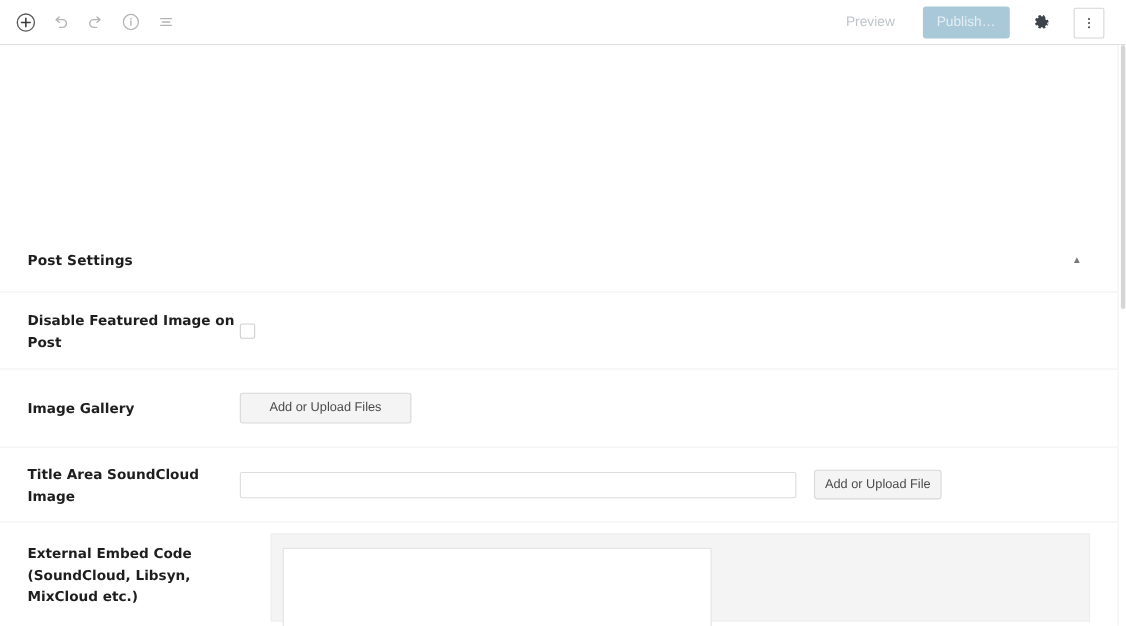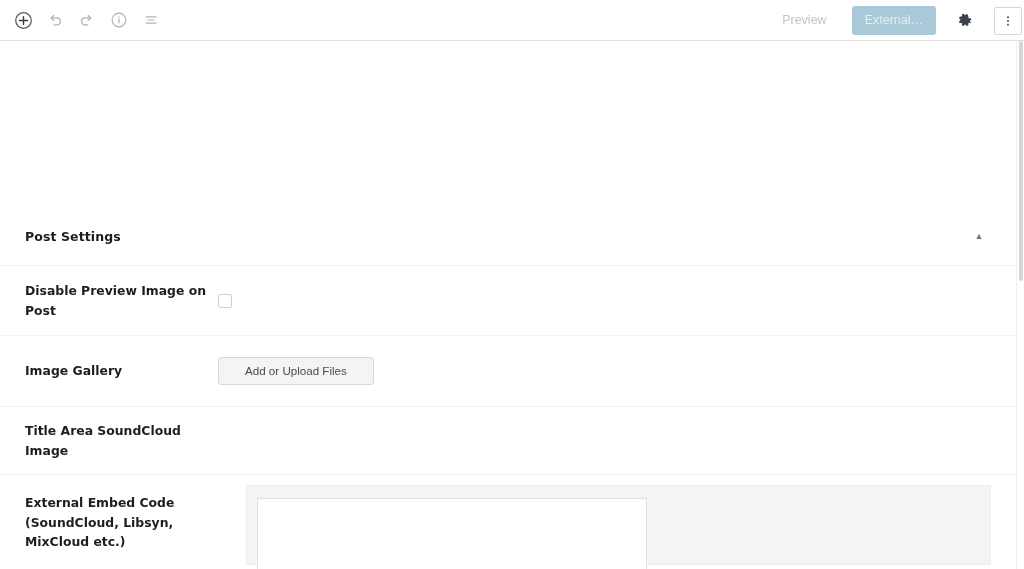--- a/index.html
+++ b/index.html
@@ -48,21 +48,21 @@
     display: flex;
     align-items: center;
     justify-content: center;
     color: #5b5b5b;
     cursor: pointer;
   }
   .tb-icon svg { display: block; }
 
   .toolbar-right {
     position: absolute;
-    right: 2px;
+    right: 20px;
     top: 0;
     height: 41px;
     display: flex;
     align-items: center;
     gap: 14px;
   }
   .btn-preview {
     font-size: 12.5px;
     color: #bfc5c9;
     padding: 5px 11px;
@@ -354,21 +354,21 @@
       <div class="tb-icon">
         <svg width="18" height="18" viewBox="0 0 20 20" fill="none">
           <path d="M4.5 6.6h11M6.3 10h7.4M4.5 13.4h11" stroke="#b4b4b4" stroke-width="1.35" stroke-linecap="round"></path>
         </svg>
       </div>
 
     </div>
 
     <div class="toolbar-right">
       <button class="btn-preview">Preview</button>
-      <button class="btn-publish">External…</button>
+      <button class="btn-publish">Publish…</button>
 
       <div class="icon-btn">
         <svg width="17" height="17" viewBox="0 0 20 20" fill="#3c434a">
           <path d="M10 6.6a3.4 3.4 0 100 6.8 3.4 3.4 0 000-6.8zm0 5.2a1.8 1.8 0 110-3.6 1.8 1.8 0 010 3.6z"></path>
           <path d="M17.1 11.5l-1.3-.55a6 6 0 000-1.9l1.3-.55a.6.6 0 00.3-.77l-.73-1.75a.6.6 0 00-.76-.33l-1.3.52a5.9 5.9 0 00-1.35-1.35l.52-1.3a.6.6 0 00-.33-.77L11.7.06a.6.6 0 00-.77.3l-.55 1.3a6 6 0 00-1.9 0L7.93.36a.6.6 0 00-.77-.3L5.41.77a.6.6 0 00-.33.77l.52 1.3A5.9 5.9 0 004.25 4.2l-1.3-.52a.6.6 0 00-.76.33L1.46 5.76a.6.6 0 00.3.77l1.3.55a6 6 0 000 1.9l-1.3.55a.6.6 0 00-.3.77l.73 1.75a.6.6 0 00.76.33l1.3-.52a5.9 5.9 0 001.35 1.35l-.52 1.3a.6.6 0 00.33.77l1.75.73a.6.6 0 00.77-.3l.55-1.3a6 6 0 001.9 0l.55 1.3a.6.6 0 00.77.3l1.75-.73a.6.6 0 00.33-.77l-.52-1.3a5.9 5.9 0 001.35-1.35l1.3.52a.6.6 0 00.76-.33l.73-1.75a.6.6 0 00-.3-.77z" transform="translate(1.1 1.95) scale(0.9)"></path>
         </svg>
       </div>
 
       <div class="icon-btn boxed">
         <svg width="14" height="14" viewBox="0 0 20 20" fill="#3c434a">
@@ -384,35 +384,39 @@
   <div class="metabox">
 
     <div class="metabox-header">
       <span class="metabox-title">Post Settings</span>
       <span class="metabox-toggle">▲</span>
     </div>
 
     <div class="rows">
 
       <div class="row row-checkbox">
-        <div class="row-label">Disable Preview Image on Post</div>
+        <div class="row-label">Disable Featured Image on Post</div>
         <div class="row-field">
           <span class="checkbox"></span>
         </div>
       </div>
 
       <div class="row row-gallery">
         <div class="row-label">Image Gallery</div>
         <div class="row-field">
           <button class="btn-upload">Add or Upload Files</button>
         </div>
       </div>
 
       <div class="row row-bg">
         <div class="row-label">Title Area SoundCloud Image</div>
+        <div class="row-field">
+          <input class="text-input" type="text" value="" placeholder="" style="">
+          <button class="btn-upload-file">Add or Upload File</button>
+        </div>
       </div>
 
       <div class="row row-embed">
         <div class="row-label">External Embed Code (SoundCloud, Libsyn, MixCloud etc.)</div>
         <div class="embed-panel">
           <textarea class="embed-textarea" placeholder="" style=""></textarea>
         </div>
       </div>
 
     </div>

